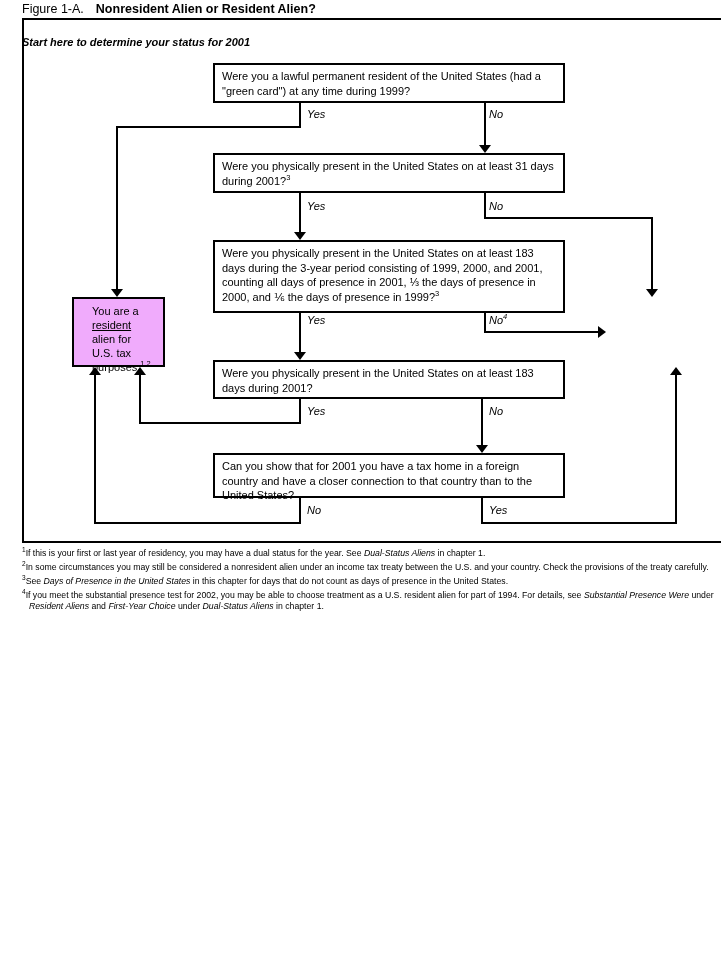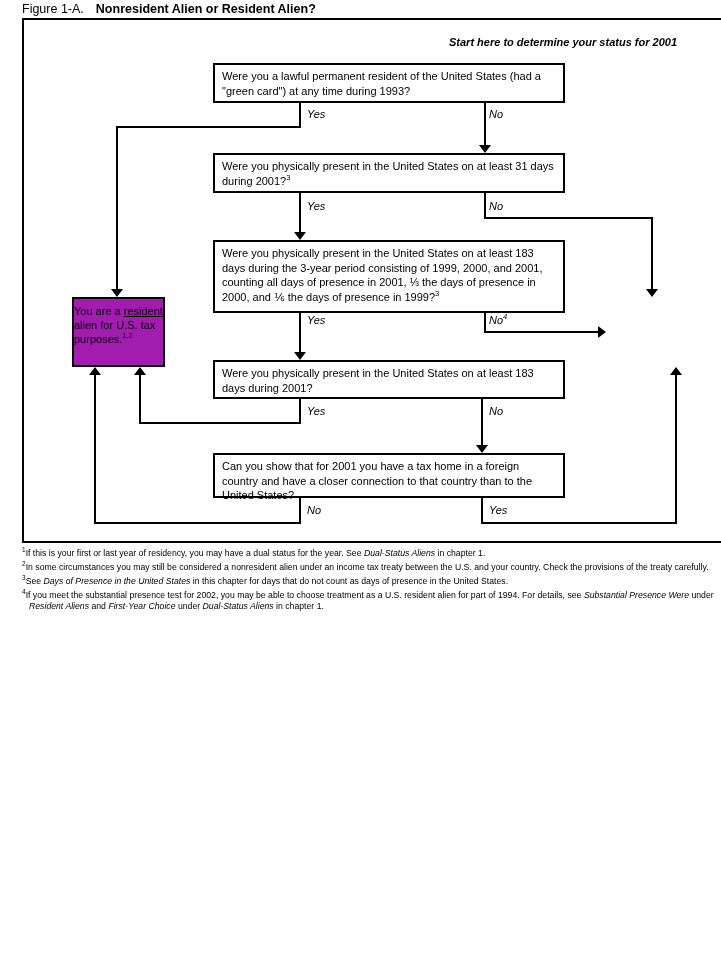--- a/index.html
+++ b/index.html
@@ -6,36 +6,36 @@
   .page {
     position:relative; width:721px; height:963px; background:#fff;
     font-family:"Liberation Sans","DejaVu Sans",sans-serif; color:#000;margin-left:20px;
   }
   
   .fig-title { position:absolute; left:2px; top:2px; font-size:12.5px; white-space:nowrap; }
   .fig-title .prefix { font-weight:normal; margin-right:12px; }
   .fig-title .main { font-weight:bold; }
   
   .outer-box { position:absolute; left:2px; top:18px; width:717px; height:525px; border:2px solid #000; box-sizing:border-box; }
-  .start-heading { position:absolute; left:2px; top:36px; width:655px; text-align:right; font-size:11px; font-style:italic; font-weight:bold; }
+  .start-heading { position:absolute; left:2px; top:36px; width:655px; text-align:left; font-size:11px; font-style:italic; font-weight:bold; }
   
   .qbox {
     position:absolute; left:193px; width:352px; box-sizing:border-box;
     border:2px solid #000; background:#fff; padding:4px 7px 2px 7px;
     font-size:11px; line-height:14.5px;
   }
   #q1 { top:63px;  height:40px; }
   #q2 { top:153px; height:40px; }
   #q3 { top:240px; height:73px; }
   #q4 { top:360px; height:39px; }
   #q5 { top:453px; height:45px; }
   
   .rbox {
     position:absolute; top:297px; width:93px; height:70px; box-sizing:border-box;
-    border:2px solid #000; background:#a21caf; padding:5px 0;
+    border:2px solid #000; background:#f0abfc; padding:5px 18px;
     font-size:11px; line-height:14px;
   }
   #resident { left:52px; }
   #nonresident { left:586px; }
   .und { text-decoration:underline; }
   sup { font-size:7.5px; line-height:0; }
   
   .blabel { position:absolute; font-size:11px; font-style:italic; white-space:nowrap; }
   
   .line { position:absolute; background:#000; }
@@ -55,21 +55,21 @@
 <div class="page">
 
   <div class="fig-title">
     <span class="prefix">Figure 1-A.</span><span class="main">Nonresident Alien or Resident Alien?</span>
   </div>
 
   <div class="outer-box"></div>
   <div class="start-heading">Start here to determine your status for 2001</div>
 
   <div class="qbox" id="q1">
-    <span>Were you a lawful permanent resident of the United States (had a "green card") at any time during 1993?</span>
+    <span>Were you a lawful permanent resident of the United States (had a "green card") at any time during 1999?</span>
   </div>
   <div class="qbox" id="q2">
     <span>Were you physically present in the United States on at least 31 days during 2001?</span><sup>3</sup>
   </div>
   <div class="qbox" id="q3">
     <span>Were you physically present in the United States on at least 183 days during the 3-year period consisting of 1999, 2000, and 2001, counting all days of presence in 2001, ⅓ the days of presence in 2000, and ⅙ the days of presence in 1999?</span><sup>3</sup>
   </div>
   <div class="qbox" id="q4">
     <span>Were you physically present in the United States on at least 183 days during 2001?</span>
   </div>

